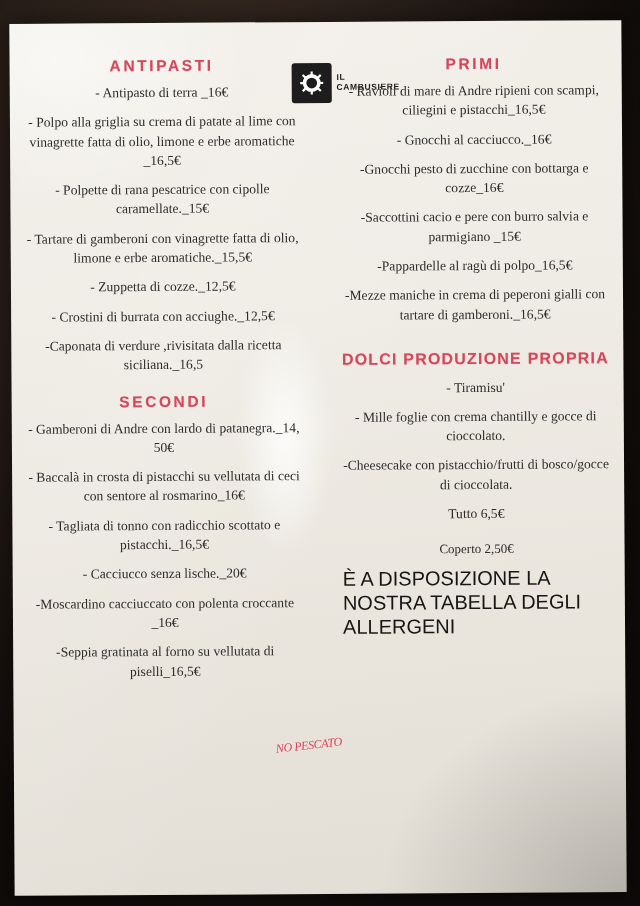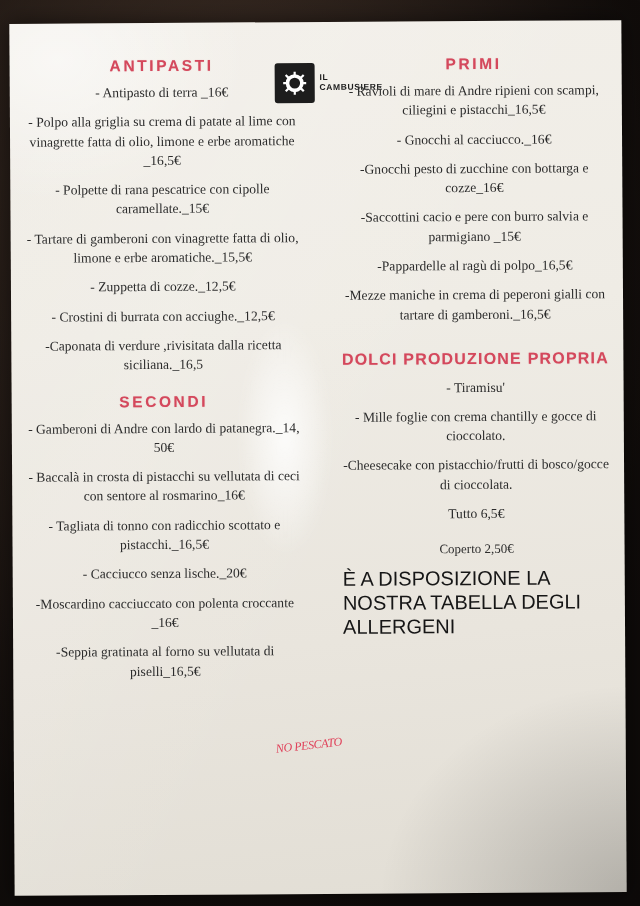--- a/index.html
+++ b/index.html
@@ -78,21 +78,21 @@
   }
   .col {
     position: absolute;
     top: 34px;
   }
   .col-left { left: 16px; width: 272px; }
   .col-right { left: 330px; width: 268px; }
 
   .logo {
     position: absolute;
-    left: 265px;
+    left: 282px;
     top: 38px;
     width: 108px;
     height: 46px;
     display: flex;
     align-items: center;
     gap: 5px;
   }
   .logo-mark {
     width: 40px;
     height: 40px;

